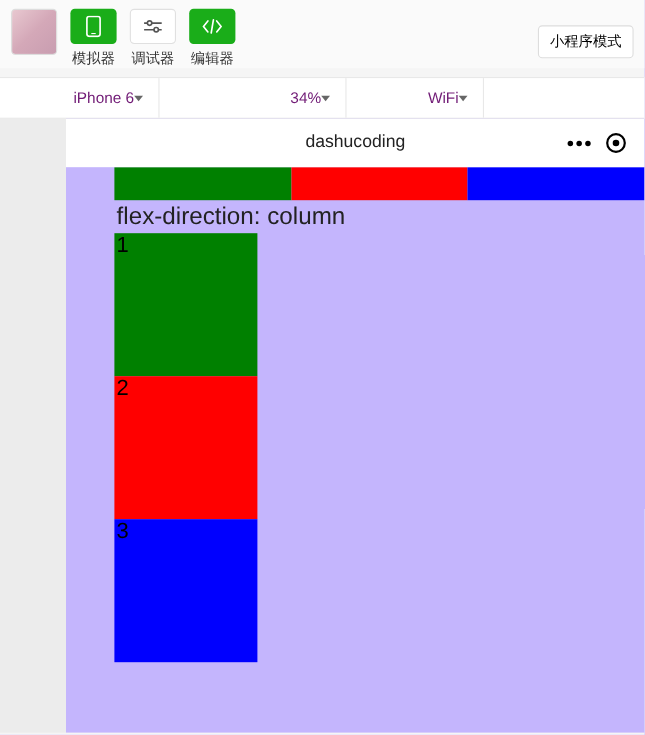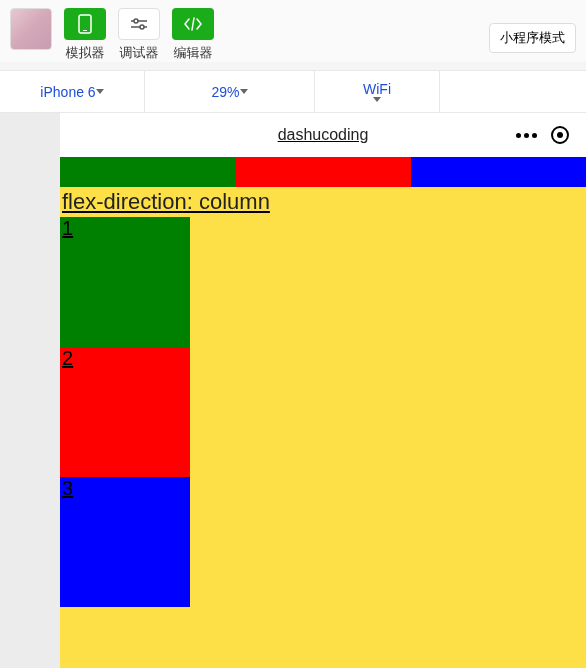--- a/index.html
+++ b/index.html
@@ -57,47 +57,46 @@
     .dropdown-bar {
       display: flex;
       background: #fff;
       border-top: 1px solid #e8e8e8;
       border-bottom: 1px solid #e8e8e8;
       margin-top: 8px;
     }
     .dropdown {
       display: flex;
       align-items: center;
-      justify-content: center;
+      justify-content: flex-end;
       padding: 10px 14px;
       font-size: 14px;
-      color: #1d4ed8;
+      color: #701a75;
       cursor: pointer;
       border-right: 1px solid #e8e8e8;
     }
     .dropdown:nth-child(1) { width: 145px; }
     .dropdown:nth-child(2) { width: 170px; }
-    .dropdown:nth-child(3) { width: 125px; flex-direction: column; }
+    .dropdown:nth-child(3) { width: 125px; }
     .chev {
       width: 0; height: 0;
       border-left: 4px solid transparent;
       border-right: 4px solid transparent;
       border-top: 5px solid #666;
     }
     .workspace {
       display: flex;
       height: calc(100% - 110px);
     }
     .gutter { width: 60px; background: #ececec; }
     .device-frame {
       flex: 1;
-      background: #fde047;
+      background: #c4b5fd;
       position: relative;
       overflow: hidden;
-      text-decoration: underline;
     }
     .nav-bar {
       height: 44px;
       display: flex;
       align-items: center;
       justify-content: center;
       position: relative;
       background: #fff;
     }
     .nav-title { font-size: 16px; color: #222; }
@@ -126,21 +125,21 @@
       display: flex;
       align-items: center;
       justify-content: center;
     }
     .ring::after {
       content: "";
       width: 6px; height: 6px;
       background: #000;
       border-radius: 50%;
     }
-    .page { padding: 0; }
+    .page { padding: 0; margin-left: 44px; }
     .flex-row { display: flex; }
     .flex-row .box { height: 30px; flex: 1; }
     .box.green { background: #008000; }
     .box.red { background: #ff0000; }
     .box.blue { background: #0000ff; }
     .section-label {
       font-size: 22px;
       color: #222;
       padding: 2px 2px;
     }
@@ -192,21 +191,21 @@
 
   <div class="mode-pill">小程序模式</div>
 </div>
 
 <div class="dropdown-bar">
   <div class="dropdown">
     <span>iPhone 6</span>
     <span class="chev"></span>
   </div>
   <div class="dropdown">
-    <span>29%</span>
+    <span>34%</span>
     <span class="chev"></span>
   </div>
   <div class="dropdown">
     <span>WiFi</span>
     <span class="chev"></span>
   </div>
 </div>
 
 <div class="workspace">
   <div class="gutter"></div>

